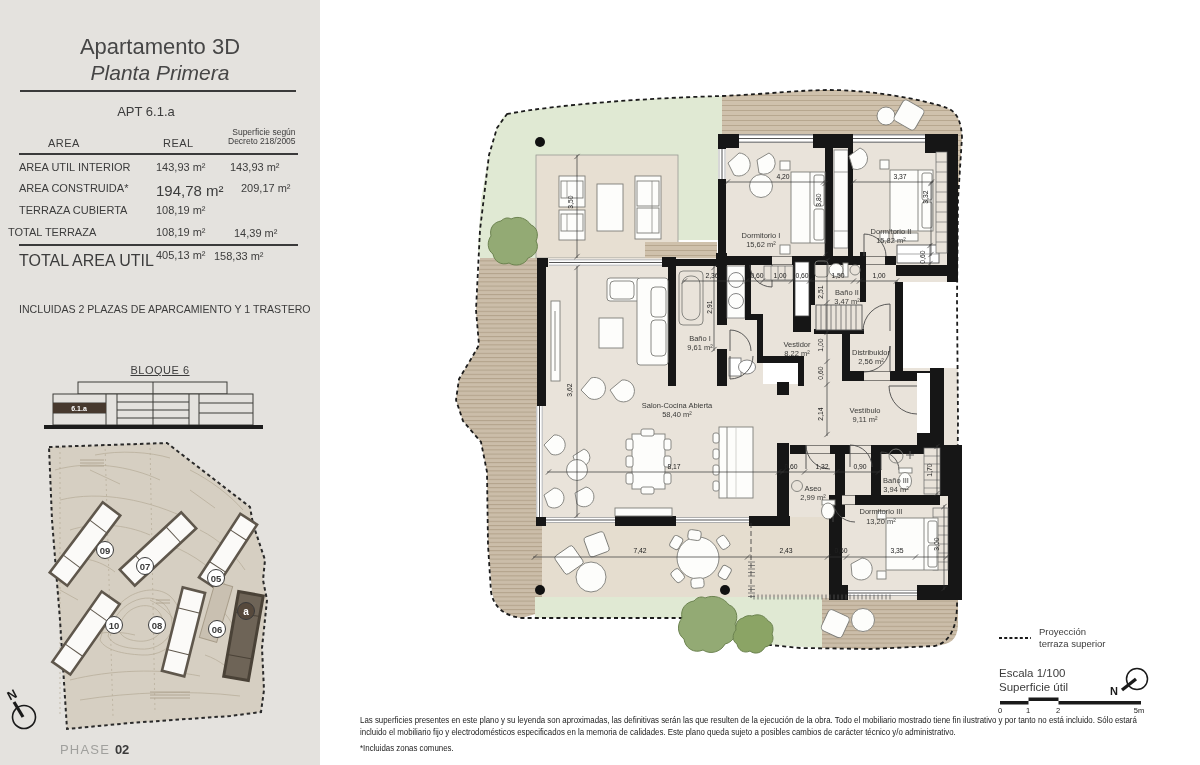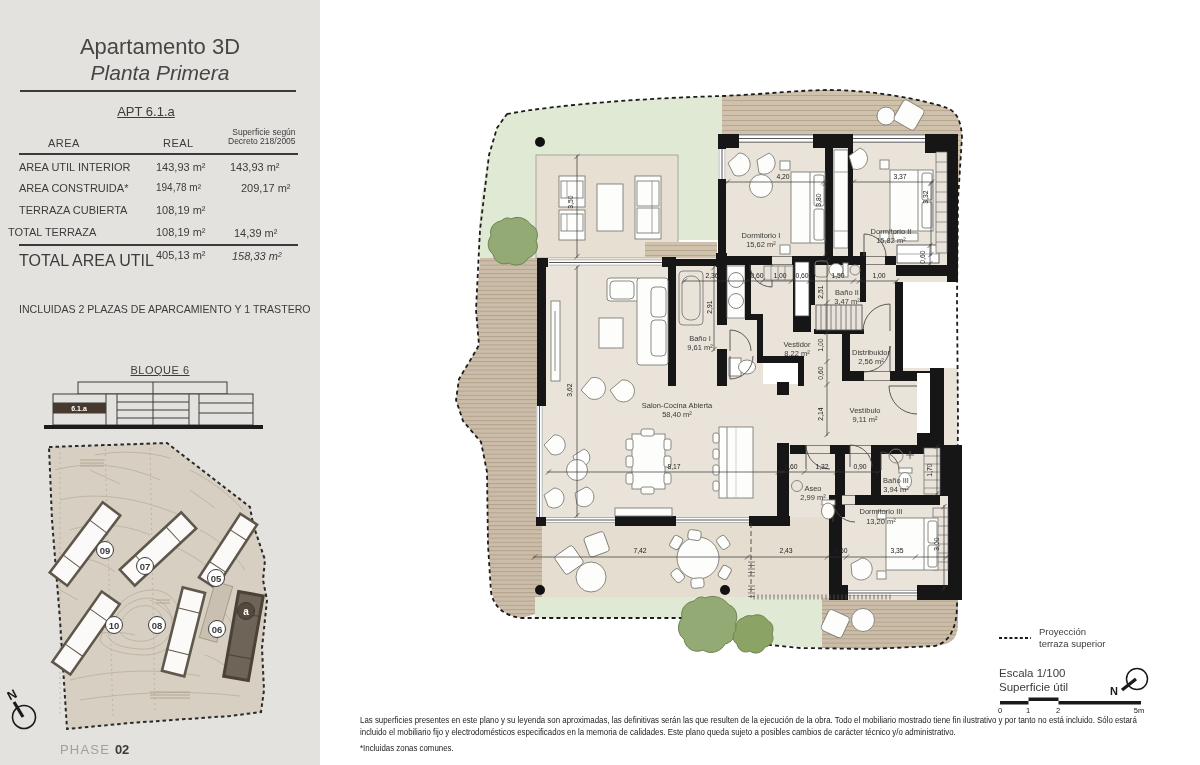--- a/index.html
+++ b/index.html
@@ -12,50 +12,50 @@
 <body>
 
 <div id="panel" class="abs"></div>
 
 <div class="t" style="left:0;top:34px;width:320px;text-align:center;font-size:22px;color:#464646;">Apartamento 3D</div>
 
 <div class="t" style="left:0;top:61px;width:320px;text-align:center;font-size:21px;font-style:italic;color:#464646;">Planta Primera</div>
 
 <div class="abs" style="left:20px;top:90px;width:276px;height:2px;background:#3a3a3a;"></div>
 
-<div class="t" style="left:0;top:104px;width:292px;text-align:center;font-size:13px;text-decoration:underline;">APT 6.1.a</div>
+<div class="t" style="left:0;top:104px;width:292px;text-align:center;font-size:13px;">APT 6.1.a</div>
 
 <div class="t" style="left:48px;top:137px;font-size:11px;letter-spacing:.5px;">AREA</div>
 
 <div class="t" style="left:163px;top:137px;font-size:11px;letter-spacing:.5px;">REAL</div>
 
 <div class="t" style="left:228px;top:128px;font-size:8.5px;text-align:right;line-height:9px;">Superficie según<br>Decreto 218/2005</div>
 
 <div class="abs" style="left:19px;top:153px;width:279px;height:2px;background:#3a3a3a;"></div>
 
 <div class="t" style="left:19px;top:161px;font-size:11px;">AREA UTIL INTERIOR</div>
 <div class="t" style="left:156px;top:161px;font-size:11px;">143,93 m²</div>
 <div class="t" style="left:230px;top:161px;font-size:11px;">143,93 m²</div>
 
 <div class="t" style="left:19px;top:182px;font-size:11px;">AREA CONSTRUIDA*</div>
-<div class="t" style="left:156px;top:182px;font-size:10px;">194,78 m²</div>
+<div class="t" style="left:156px;top:182px;font-size:15px;">194,78 m²</div>
 <div class="t" style="left:230px;top:182px;font-size:11px;margin-left:11px;">209,17 m²</div>
 
 <div class="t" style="left:19px;top:204px;font-size:11px;">TERRAZA CUBIERTA</div>
 <div class="t" style="left:156px;top:204px;font-size:11px;">108,19 m²</div>
 
 <div class="t" style="left:8px;top:226px;font-size:11px;">TOTAL TERRAZA</div>
 <div class="t" style="left:156px;top:226px;font-size:11px;">108,19 m²</div>
 <div class="t" style="left:234px;top:227px;font-size:11px;">14,39 m²</div>
 
 <div class="abs" style="left:19px;top:244px;width:279px;height:2px;background:#3a3a3a;"></div>
 
 <div class="t" style="left:19px;top:252px;font-size:16px;">TOTAL AREA UTIL</div>
 <div class="t" style="left:156px;top:249px;font-size:11px;">405,13 m²</div>
-<div class="t" style="left:232px;top:250px;font-size:11px;font-style:italic;">158,33 m²</div>
+<div class="t" style="left:214px;top:250px;font-size:11px;">158,33 m²</div>
 
 <div class="t" style="left:19px;top:303px;font-size:10.6px;">INCLUIDAS 2 PLAZAS DE APARCAMIENTO Y 1 TRASTERO</div>
 
 <div class="t" style="left:0;top:364px;width:320px;text-align:center;font-size:11px;letter-spacing:.5px;text-decoration:underline;">BLOQUE 6</div>
 
 <div class="t" style="left:60px;top:742px;font-size:13px;color:#a0a09d;letter-spacing:1.2px;">PHASE <span style="color:#3a3a3a;font-weight:bold;letter-spacing:0;">02</span></div>
 
 <div class="t" style="left:1039px;top:626px;font-size:9.5px;line-height:12px;white-space:normal;width:90px;">Proyección<br>terraza superior</div>
 
 <div class="t" style="left:999px;top:666px;font-size:11.5px;line-height:14px;white-space:normal;width:120px;">Escala 1/100<br>Superficie útil</div>

